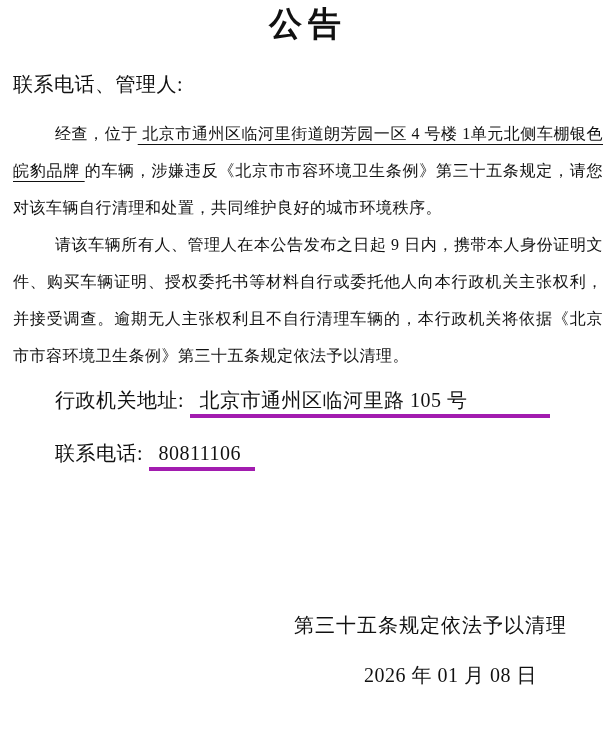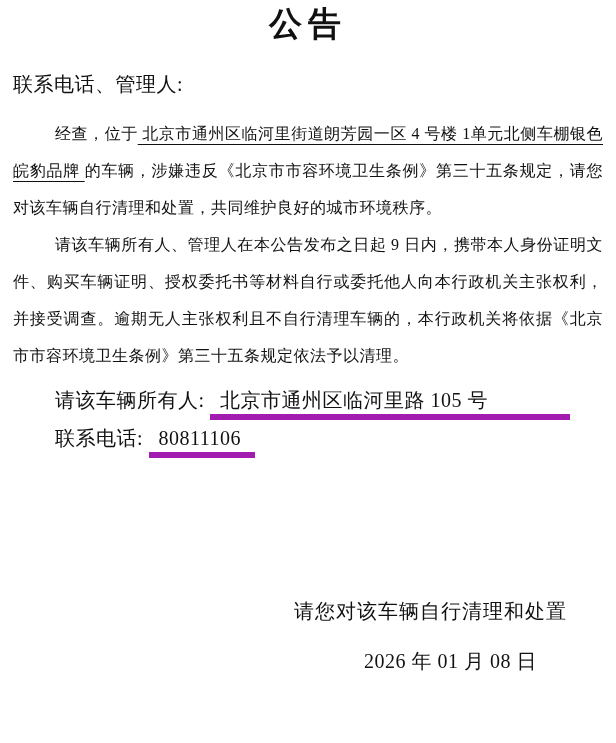--- a/index.html
+++ b/index.html
@@ -53,26 +53,26 @@
       text-underline-offset: 5px;
       text-decoration-thickness: 1px;
     }
     .field-line {
       margin: 8px 0 0 0;
       font-size: 20px;
       line-height: 37px;
       letter-spacing: 0.5px;
     }
     .field-line + .field-line {
-      margin-top: 0;
+      margin-top: 16px;
     }
     .field {
       display: inline-block;
       text-indent: 0;
-      border-bottom: 6px solid #a21caf;
+      border-bottom: 4px solid #a21caf;
       line-height: 23px;
       padding: 0 6px 2px 10px;
       vertical-align: baseline;
       font-family: Liberation Serif, serif;
     }
     .address-field {
       min-width: 360px;
       box-sizing: border-box;
     }
     .phone-field {
@@ -105,23 +105,23 @@
 <div class="page">
 
   <h1 class="title">公告</h1>
 
   <p class="salutation">联系电话、管理人:</p>
 
   <p class="para first indent"><span>经查，位于</span><span class="u"> 北京市通州区临河里街道朗芳园一区 4 号楼 1单元北侧车棚银色皖豹品牌 </span><span>的车辆，涉嫌违反《北京市市容环境卫生条例》第三十五条规定，请您对该车辆自行清理和处置，共同维护良好的城市环境秩序。</span></p>
 
   <p class="para indent">请该车辆所有人、管理人在本公告发布之日起 9 日内，携带本人身份证明文件、购买车辆证明、授权委托书等材料自行或委托他人向本行政机关主张权利，并接受调查。逾期无人主张权利且不自行清理车辆的，本行政机关将依据《北京市市容环境卫生条例》第三十五条规定依法予以清理。</p>
 
-  <p class="field-line indent"><span>请该车辆所有人:</span> <span class="field address-field">北京市通州区临河里路 105 号</span></p>
+  <p class="field-line indent"><span>行政机关地址:</span> <span class="field address-field">北京市通州区临河里路 105 号</span></p>
 
   <p class="field-line indent"><span>联系电话:</span> <span class="field phone-field">80811106</span></p>
 
   <div class="gap"></div>
 
-  <p class="signature">请您对该车辆自行清理和处置</p>
+  <p class="signature">第三十五条规定依法予以清理</p>
 
   <p class="date">2026 年 01 月 08 日</p>
 
 </div>
 
 </body></html>

